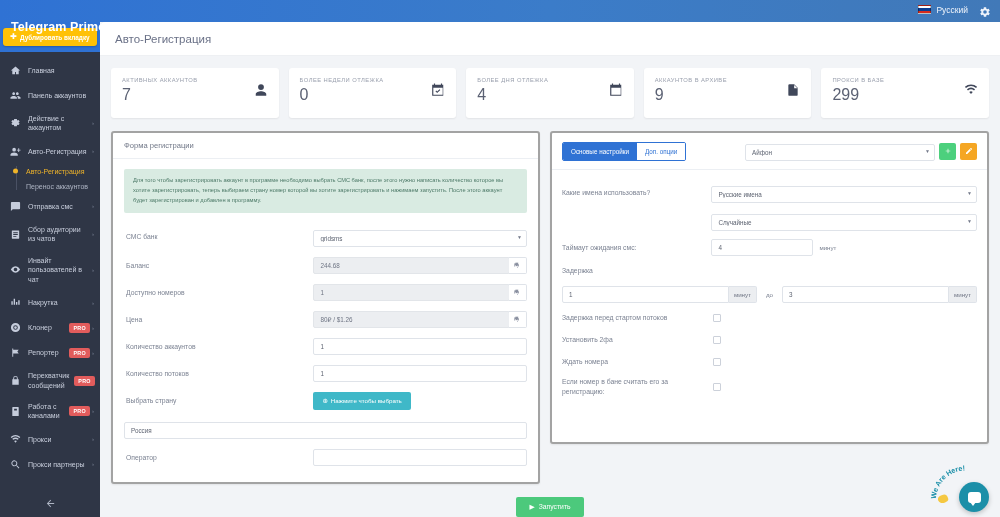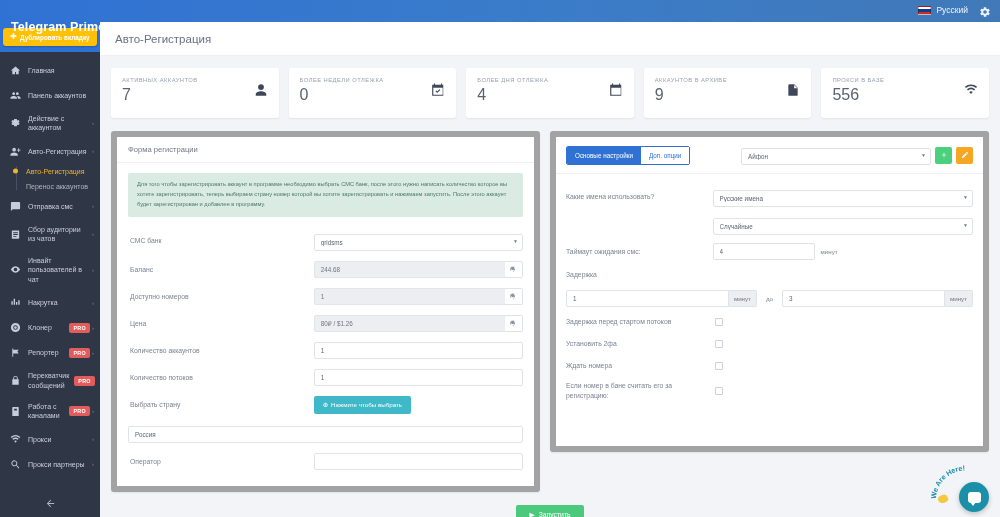--- a/index.html
+++ b/index.html
@@ -21,21 +21,21 @@
   }
   .brand {
     position: absolute; left: 11px; top: 20px;
     font-size: 12.5px; font-weight: bold; color: #ffffff;
     letter-spacing: .1px;
   }
   .topbar-right {
     position: absolute; right: 9px; top: 4px;
     display: flex; align-items: center; gap: 11px;
   }
-  .lang { display: flex; align-items: flex-end; gap: 5px; cursor: pointer; }
+  .lang { display: flex; align-items: flex-start; gap: 5px; cursor: pointer; }
   .flag-ru {
     width: 13px; height: 9px; display: inline-block;
     background: linear-gradient(to bottom, #fff 0 33.3%, #0b3d91 33.3% 66.6%, #d52b1e 66.6% 100%);
     border: .5px solid rgba(0,0,0,.25);
   }
   .lang-label { font-size: 8.5px; color: #eef3fb; }
   .gear { width: 12px; height: 12px; cursor: pointer; }
 
   
   .sidebar {
@@ -151,21 +151,21 @@
 
   
   .panels {
     display: flex; gap: 10px;
     padding: 13px 11px 0 11px;
     align-items: flex-start;
   }
   .panel {
     background: #fff; border-radius: 3px;
     box-shadow: 0 1px 2px rgba(0,0,0,.07);
-    border: 6px solid #a3a3a3;
+    border: 2px solid #a3a3a3;
   }
   .panel-left { width: 429px; }
   .panel-right { flex: 1; }
   .panel-head {
     padding: 8px 11px; border-bottom: 1px solid #eceff3;
     font-size: 7.6px; color: #707787;
   }
   .panel-body { padding: 10px 11px 11px 11px; }
 
   .alert-green {
@@ -552,21 +552,21 @@
         <div class="stat-icon">
           <svg viewBox="0 0 24 24">
               <path d="M14 2H6a2 2 0 00-2 2v16a2 2 0 002 2h12a2 2 0 002-2V8l-6-6zm0 7V3.5L19.5 9H14z"></path>
             </svg>
         </div>
       </div>
 
       <div class="stat-card">
         <div>
           <div class="stat-label">ПРОКСИ В БАЗЕ</div>
-          <div class="stat-value">556</div>
+          <div class="stat-value">299</div>
         </div>
         <div class="stat-icon">
           <svg viewBox="0 0 24 24">
               <path d="M12 19l3-3.6a4.5 4.5 0 00-6 0L12 19zM5 10.6l1.8 2.2a8.2 8.2 0 0110.4 0l1.8-2.2a11.1 11.1 0 00-14 0zM1.5 6.4L3.3 8.6a14 14 0 0117.4 0l1.8-2.2a16.8 16.8 0 00-21 0z"></path>
             </svg>
         </div>
       </div>
     </div>
 
     <div class="panels">

